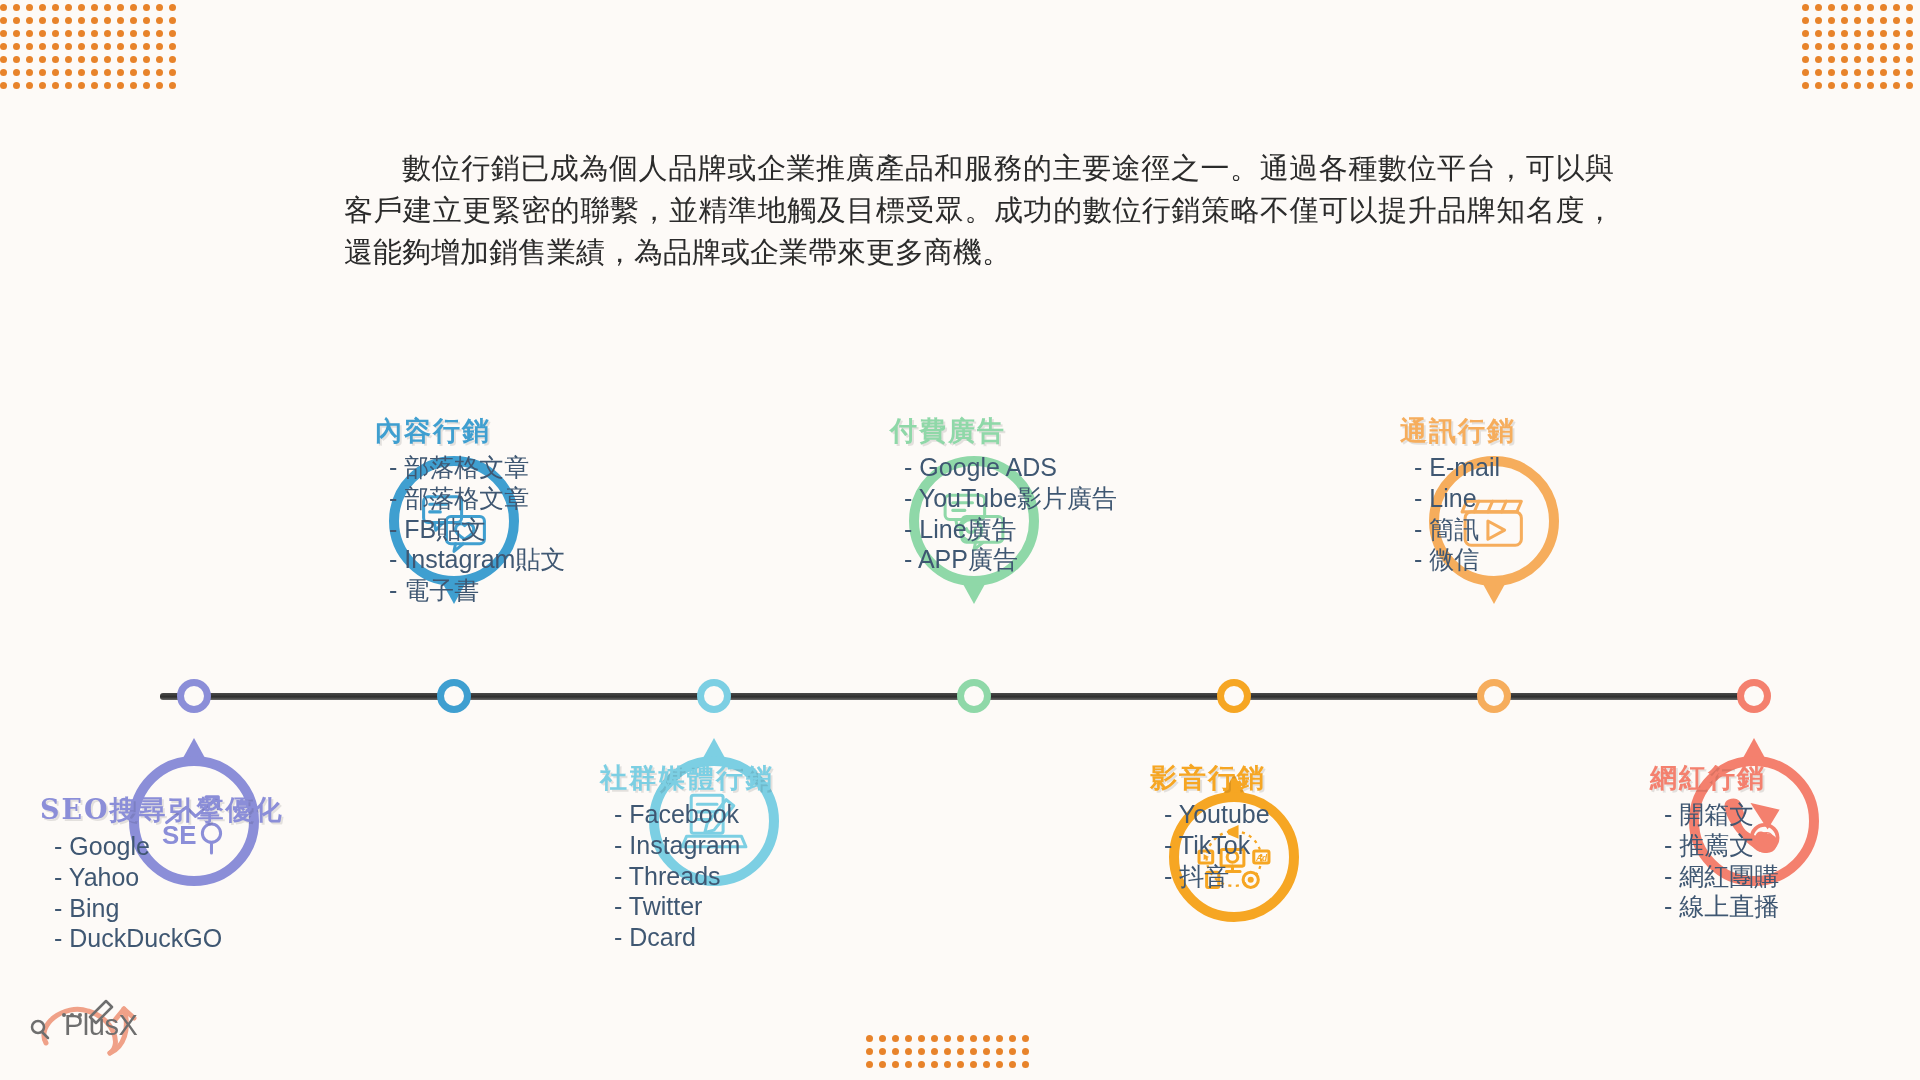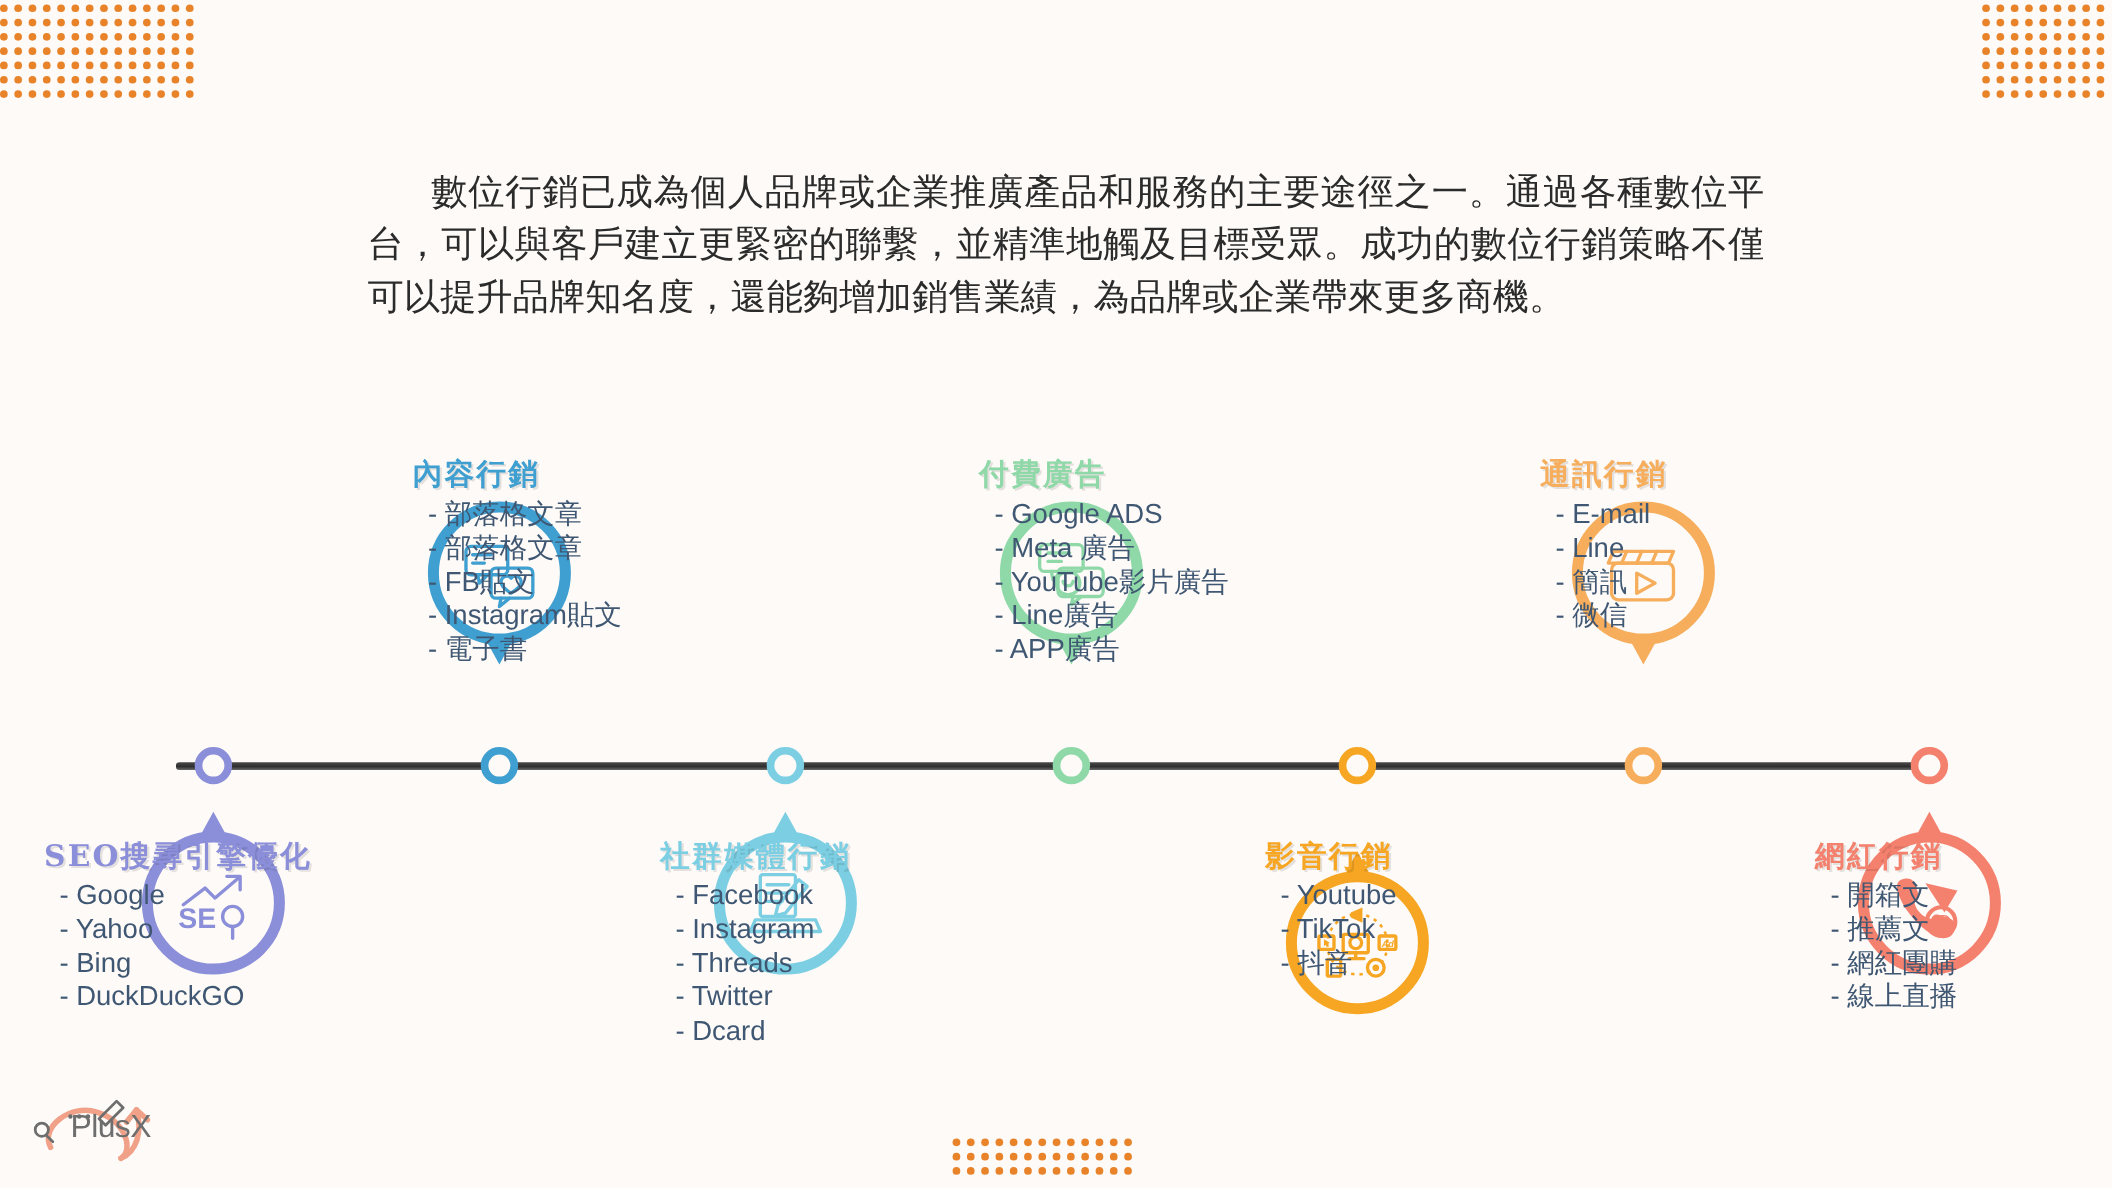--- a/index.html
+++ b/index.html
@@ -33,23 +33,23 @@
     font-size: 62px;
     font-weight: 700;
     letter-spacing: 6px;
     color: #3d5a7e;
     text-shadow: 2px 2px 0 rgba(61,90,126,0.28);
   }
 
   
   #intro {
     position: absolute;
-    top: 150px; left: 334px; width: 1270px;
-    font-family: Liberation Sans, sans-serif;
-    font-size: 33px;
+    top: 150px; left: 344px; width: 1270px;
+    font-family: Liberation Mono, monospace;
+    font-size: 29px;
     line-height: 1.45;
     color: #2b2b2b;
     text-indent: 58px;
     text-align: justify;
   }
 
   
   #axis {
     position: absolute;
     top: 693px; left: 160px;
@@ -461,21 +461,21 @@
       <div class="node" style="left: 194px; top: 696px; border-color: rgb(139, 142, 216);"></div>
       <div class="node" style="left: 454px; top: 696px; border-color: rgb(63, 159, 208);"></div>
       <div class="node" style="left: 714px; top: 696px; border-color: rgb(124, 207, 227);"></div>
       <div class="node" style="left: 974px; top: 696px; border-color: rgb(143, 216, 168);"></div>
       <div class="node" style="left: 1234px; top: 696px; border-color: rgb(246, 166, 35);"></div>
       <div class="node" style="left: 1494px; top: 696px; border-color: rgb(246, 173, 92);"></div>
       <div class="node" style="left: 1754px; top: 696px; border-color: rgb(244, 128, 110);"></div>
     </div>
   <div id="blocks-layer">
       <div class="block" style="left: 40px; top: 760px; width: 300px;">
-        <h3 style="color: rgb(139, 142, 216);">SEO搜尋引擎優化</h3>
+        <h3 style="color: rgb(139, 142, 216); margin-top: 32px;">SEO搜尋引擎優化</h3>
         <ul>
           <li>Google</li>
           <li>Yahoo</li>
           <li>Bing</li>
           <li>DuckDuckGO</li>
         </ul>
       </div>
       <div class="block" style="left: 375px; top: 413px; width: 300px;">
         <h3 style="color: rgb(63, 159, 208);">內容行銷</h3>
         <ul>
@@ -493,21 +493,20 @@
           <li>Instagram</li>
           <li>Threads</li>
           <li>Twitter</li>
           <li>Dcard</li>
         </ul>
       </div>
       <div class="block" style="left: 890px; top: 413px; width: 330px;">
         <h3 style="color: rgb(143, 216, 168);">付費廣告</h3>
         <ul>
           <li>Google  ADS</li>
-          <li>Meta 廣告</li>
           <li>YouTube影片廣告</li>
           <li>Line廣告</li>
           <li>APP廣告</li>
         </ul>
       </div>
       <div class="block" style="left: 1150px; top: 760px; width: 300px;">
         <h3 style="color: rgb(246, 166, 35);">影音行銷</h3>
         <ul>
           <li>Youtube</li>
           <li>TikTok</li>

